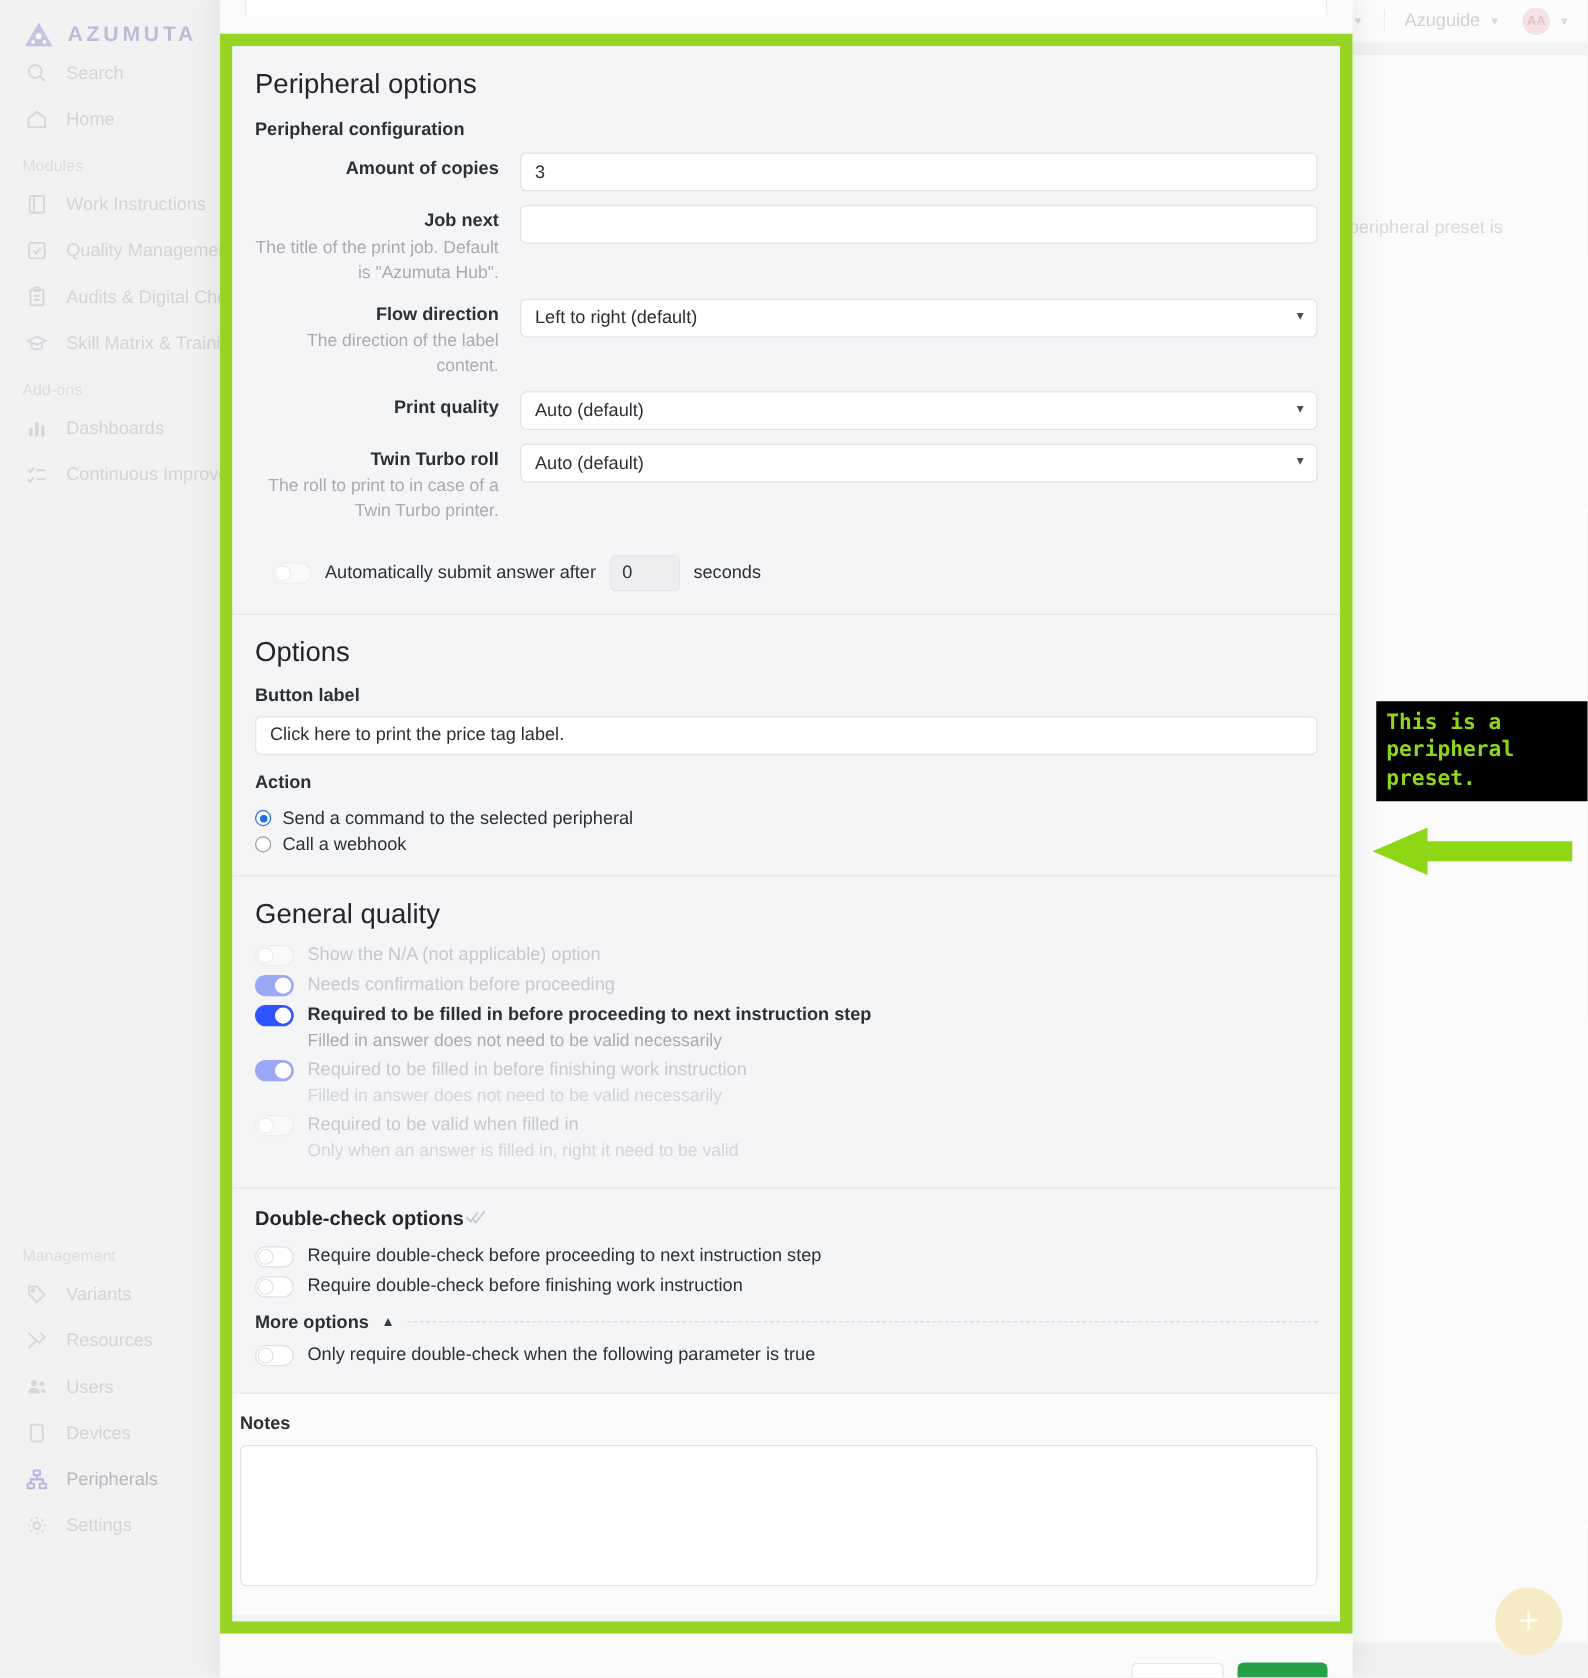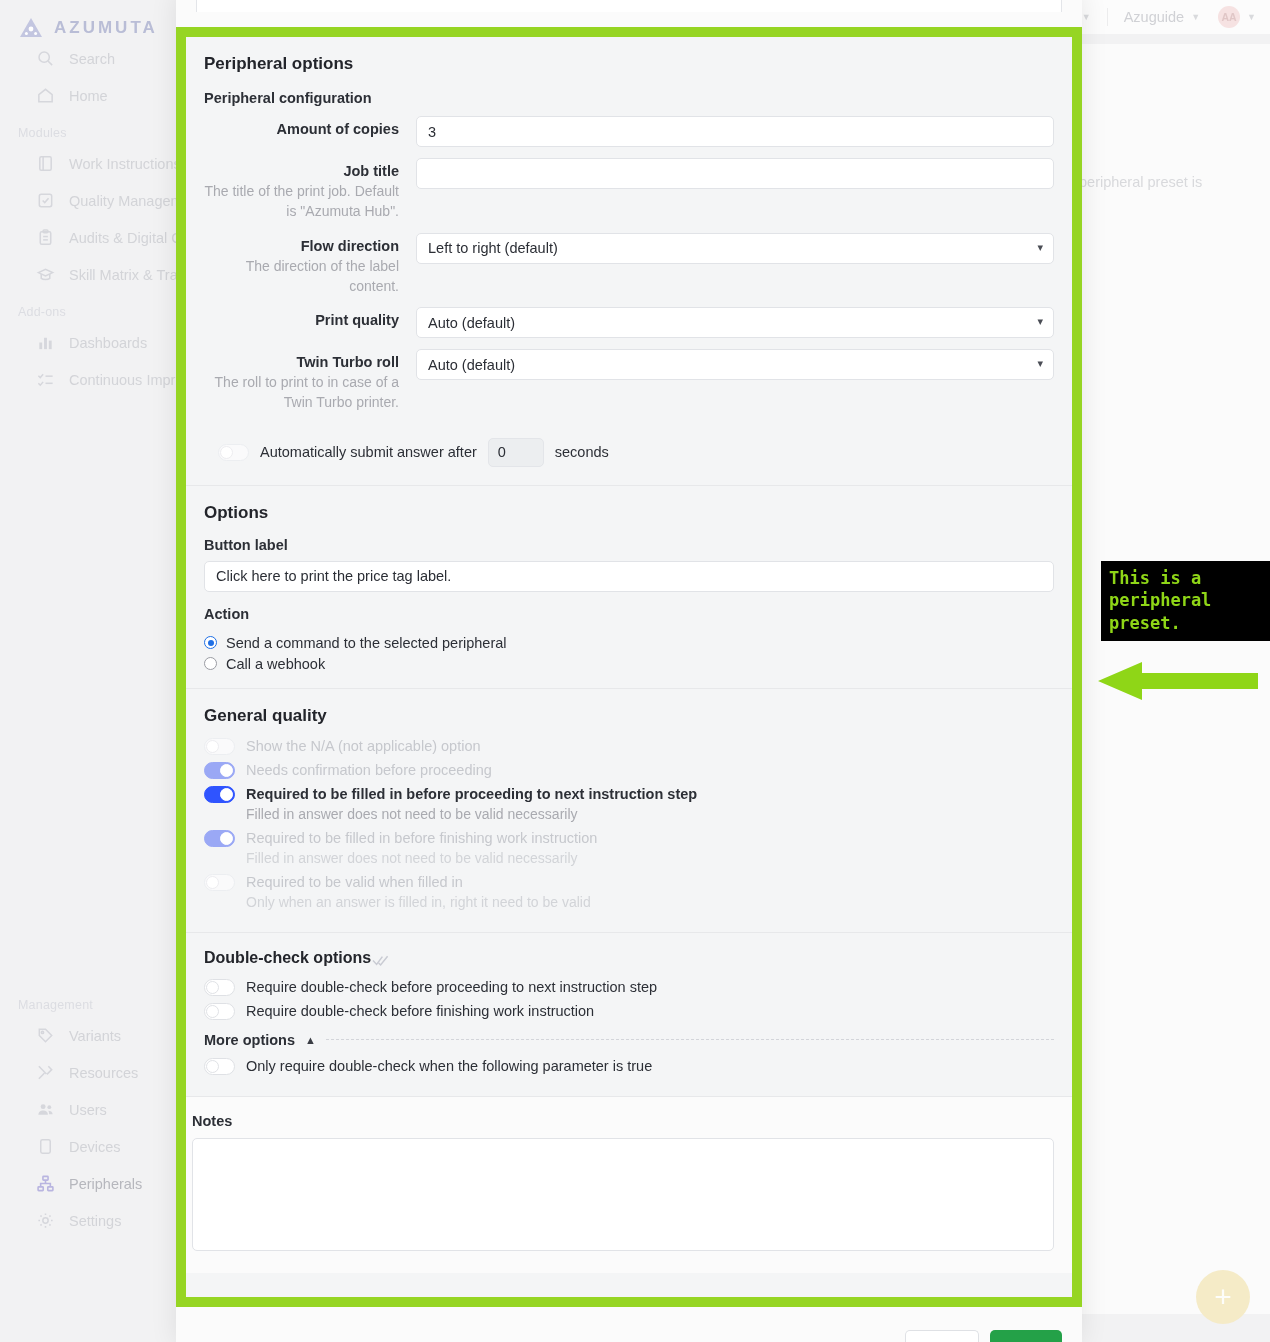--- a/index.html
+++ b/index.html
@@ -21,21 +21,21 @@
   .brand { display: flex; align-items: center; gap: 10px; padding: 16px 0 0 18px; }
   .brand-logo { width: 26px; height: 24px; }
   .brand-text {
     font-size: 17px; letter-spacing: 3px; color: #b9bdd6; font-weight: 600;
   }
   .nav-group-label {
     font-size: 12.5px; color: #dcdde2; padding: 12px 0 5px 18px; letter-spacing: .2px;
   }
   .nav-item {
     display: flex; align-items: center; gap: 14px;
-    height: 37px; padding-left: 36px; color: #d3d4d8; font-size: 14.5px;
+    height: 37px; padding-left: 20px; color: #d3d4d8; font-size: 14.5px;
     white-space: nowrap;
   }
   .nav-item .ico { width: 19px; height: 19px; flex: none; color: #d6d7dc; }
   .nav-item .ico svg { display: block; width: 19px; height: 19px; }
   .nav-item.active { color: #b6b7bd; }
   .nav-item.active .ico { color: #b9b5e0; }
   .nav-spacer { height: 588px; }
 
   .topbar {
     position: absolute; left: 180px; top: 0; right: 0; height: 34px;
@@ -87,21 +87,21 @@
   .hl-frame {
     position: absolute; left: 176px; top: 27px; width: 906px; height: 1280px;
     border: 10px solid #96d523; background: #f4f5f6;
   }
   .hl-inner { width: 100%; height: 100%; overflow: hidden; background: #f4f5f6; }
 
   .sec { padding: 0 18px; }
   .sec-divider { border-top: 1px solid #e7e8ea; }
 
   h2.sec-title {
-    font-size: 17px; font-weight: 700; color: #23252b; padding: 17px 0 0 0;
+    font-size: 22px; font-weight: 400; color: #23252b; padding: 17px 0 0 0;
   }
   h3.sub-title {
     font-size: 14.5px; font-weight: 700; color: #2c2f36; padding: 16px 0 10px 0;
   }
 
   
   .frow { display: flex; align-items: flex-start; margin-bottom: 11px; }
   .fcol-label {
     width: 212px; flex: none; text-align: right; padding-right: 17px; padding-top: 5px;
   }
@@ -172,21 +172,21 @@
   
   .gen-row { display: flex; align-items: center; gap: 11px; margin-bottom: 7px; }
   .gen-text { font-size: 14.5px; color: #2c2f36; }
   .gen-text.dim { color: #c6c8cd; }
   .gen-sub {
     font-size: 14px; color: #a9aab0; margin: -4px 0 8px 42px;
   }
   .gen-sub.dim { color: #d2d4d8; }
 
   
-  .dbl-head { display: flex; align-items: flex-end; gap: 1px; padding: 16px 0 12px 0; }
+  .dbl-head { display: flex; align-items: flex-start; gap: 1px; padding: 16px 0 12px 0; }
   .dbl-head h3 { font-size: 16px; font-weight: 700; color: #23252b; }
   .dbl-ico { color: #c9cbd3; display: flex; }
   .more-row { display: flex; align-items: center; gap: 10px; margin: 12px 0 10px 0; }
   .more-txt { font-size: 14.5px; font-weight: 700; color: #2c2f36; white-space: nowrap; }
   .more-chev { color: #3a3d44; font-size: 11px; }
   .more-dash { flex: 1; border-top: 1px dashed #d3d5da; }
 
   
   .notes-block { background: #fbfbfb; border-top: 1px solid #e7e8ea; padding: 16px 18px 18px 6px; }
   .notes-label { font-size: 14.5px; font-weight: 700; color: #2c2f36; margin-bottom: 9px; }
@@ -419,21 +419,21 @@
           <div class="fcol-label">
             <span class="flabel">Amount of copies</span>
           </div>
           <div class="fcol-field">
             <input class="inp" value="3" style="">
           </div>
         </div>
 
         <div class="frow">
           <div class="fcol-label">
-            <span class="flabel">Job title</span>
+            <span class="flabel">Job next</span>
             <span class="fhelp">The title of the print job. Default is "Azumuta Hub".</span>
           </div>
           <div class="fcol-field">
             <input class="inp" value="" style="">
           </div>
         </div>
 
         <div class="frow">
           <div class="fcol-label">
             <span class="flabel">Flow direction</span>

